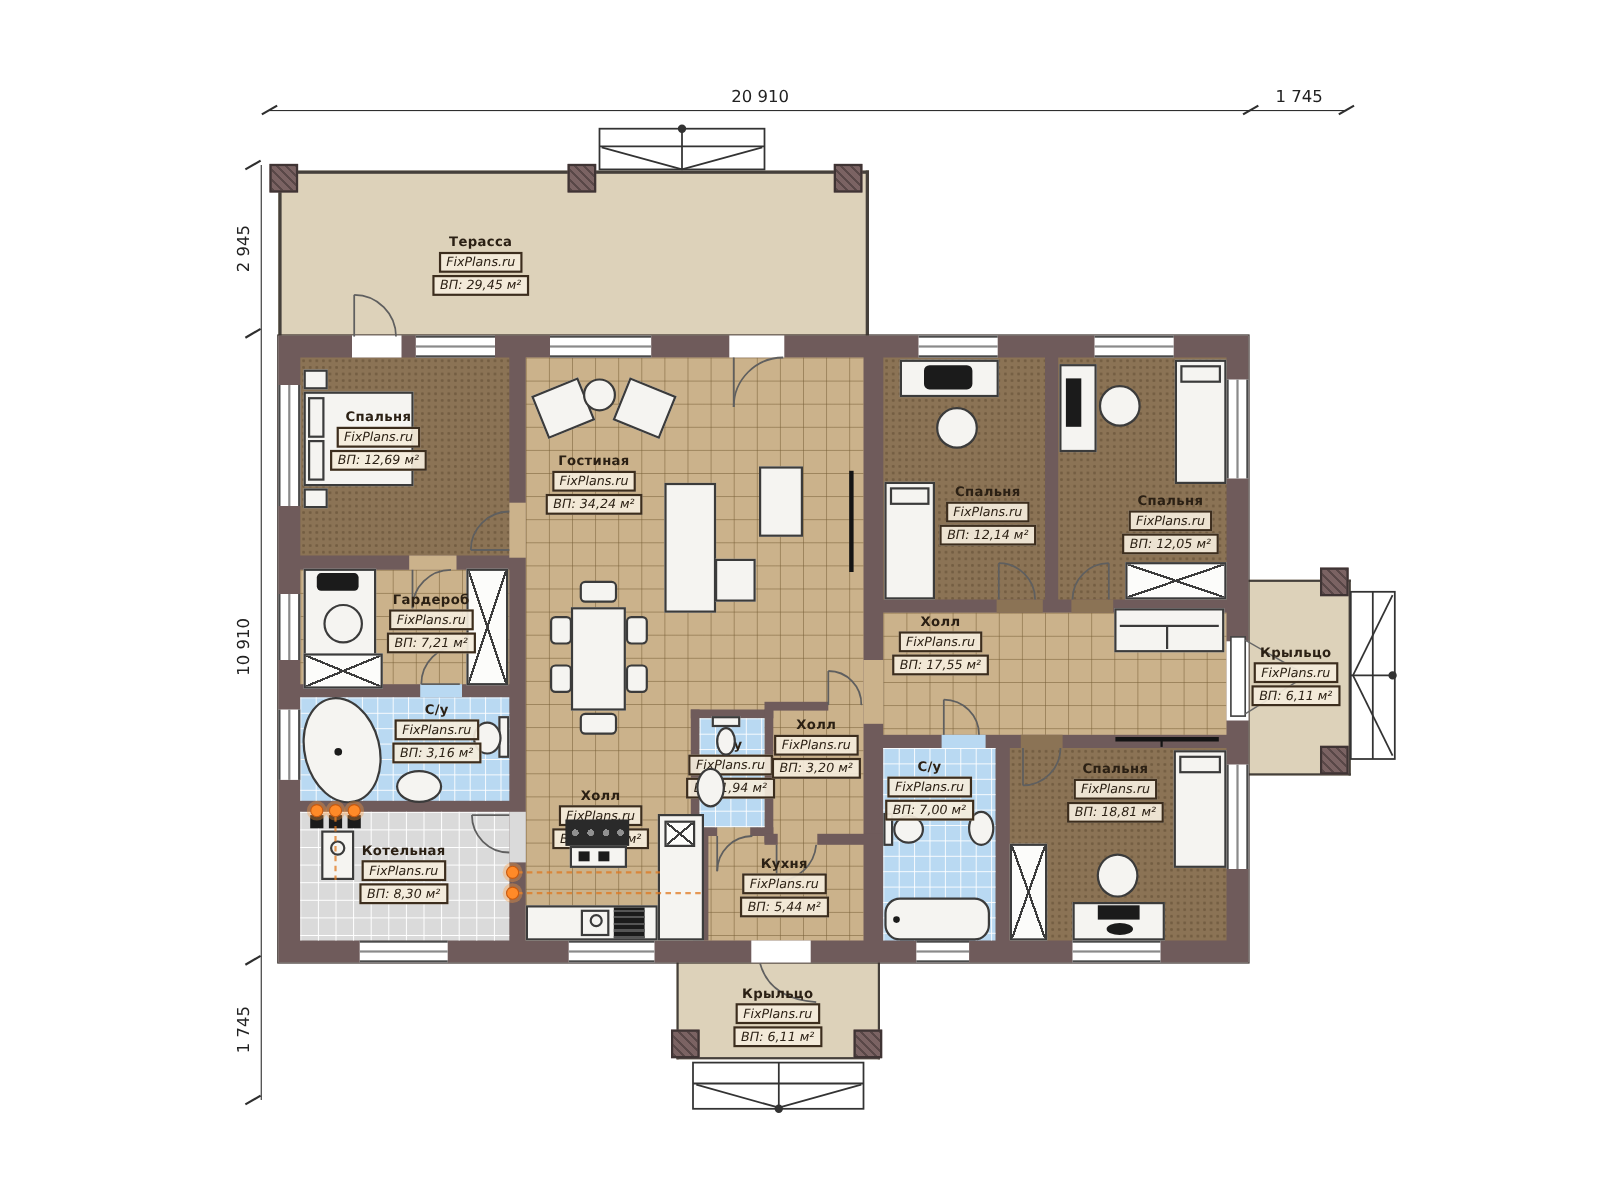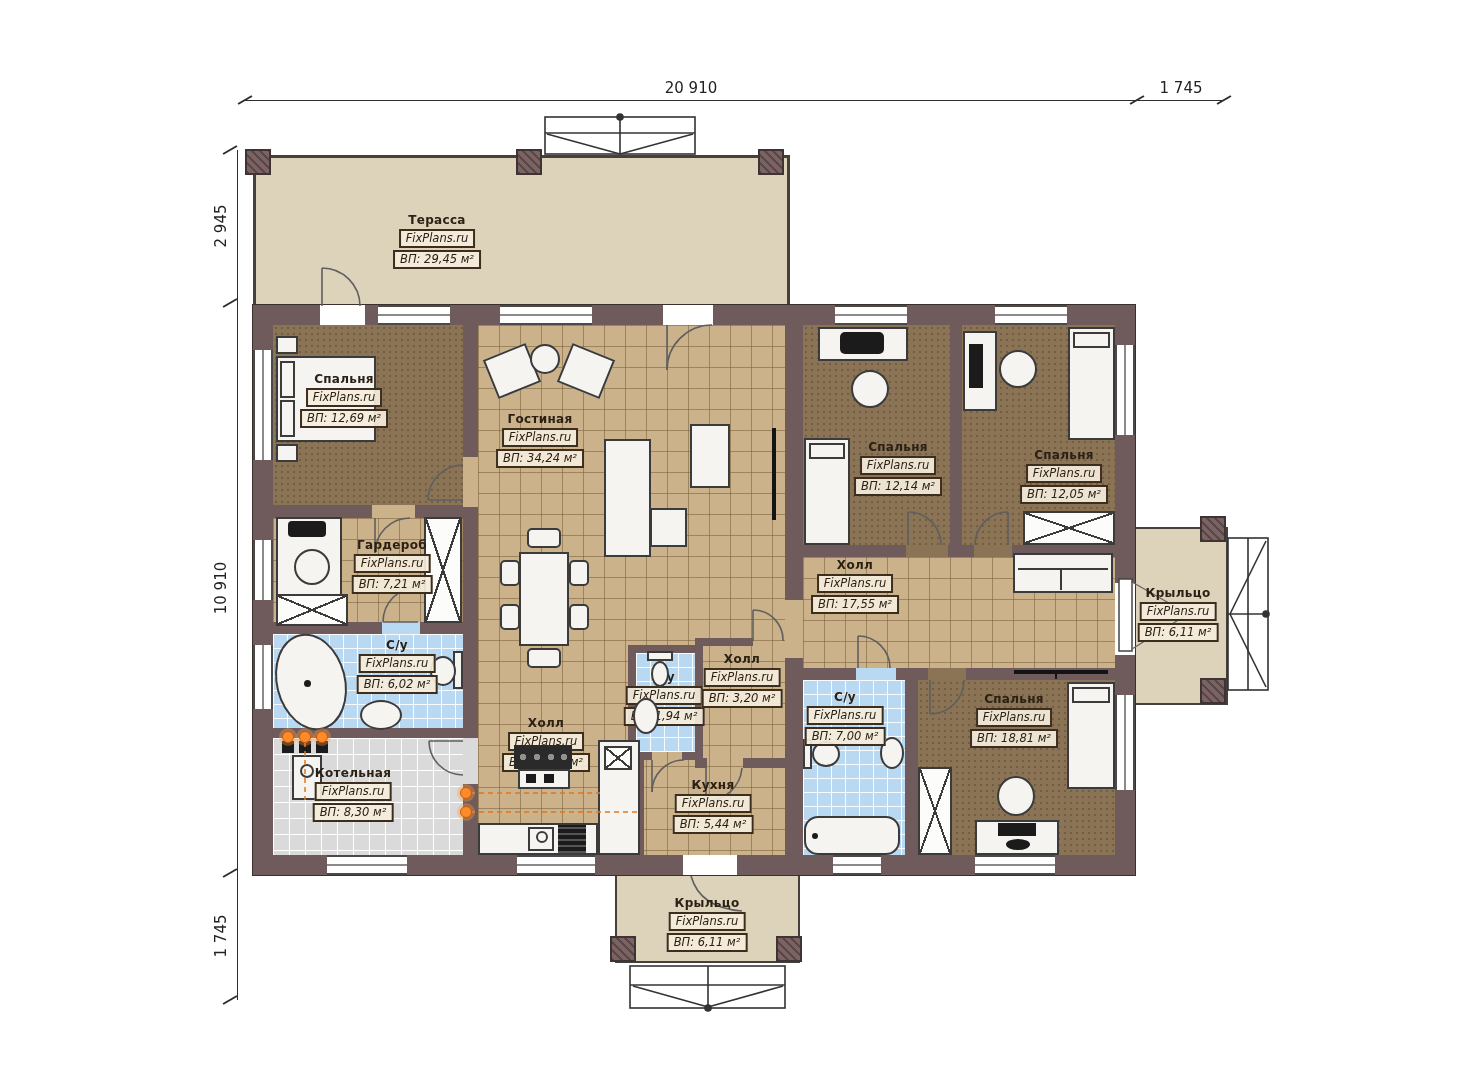--- a/index.html
+++ b/index.html
@@ -316,23 +316,23 @@
     <div class="fp-box">ВП: 34,24 м²</div>
   </div>
   <div class="room-label" style="left:392px;top:538px;">
     <div class="room-name">Гардероб</div>
     <div class="fp-box">FixPlans.ru</div>
     <div class="fp-box">ВП: 7,21 м²</div>
   </div>
   <div class="room-label" style="left:397px;top:638px;">
     <div class="room-name">С/у</div>
     <div class="fp-box">FixPlans.ru</div>
-    <div class="fp-box">ВП: 6,02 м²</div>
-  </div>
-  <div class="room-label" style="left:353px;top:766px;">
+    <div class="fp-box">ВП: 3,16 м²</div>
+  </div>
+  <div class="room-label" style="left:367px;top:766px;">
     <div class="room-name">Котельная</div>
     <div class="fp-box">FixPlans.ru</div>
     <div class="fp-box">ВП: 8,30 м²</div>
   </div>
   <div class="room-label" style="left:546px;top:716px;">
     <div class="room-name">Холл</div>
     <div class="fp-box">FixPlans.ru</div>
     <div class="fp-box">ВП: 10,11 м²</div>
   </div>
   <div class="room-label" style="left:664px;top:670px;">

